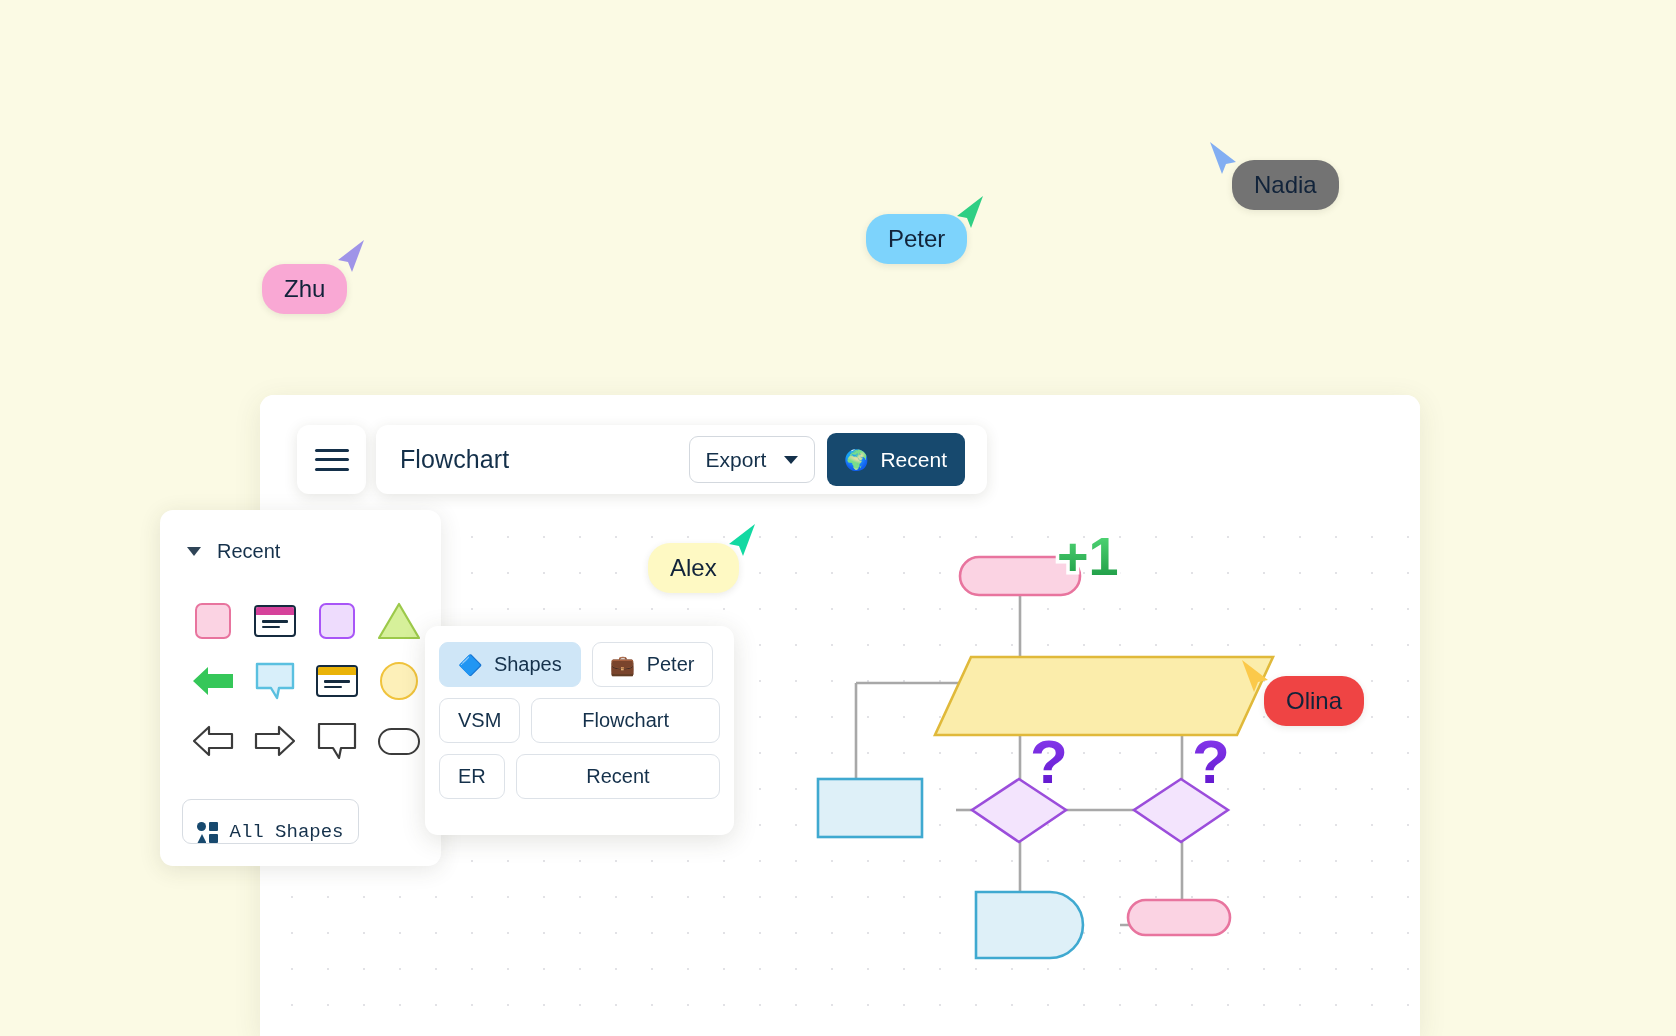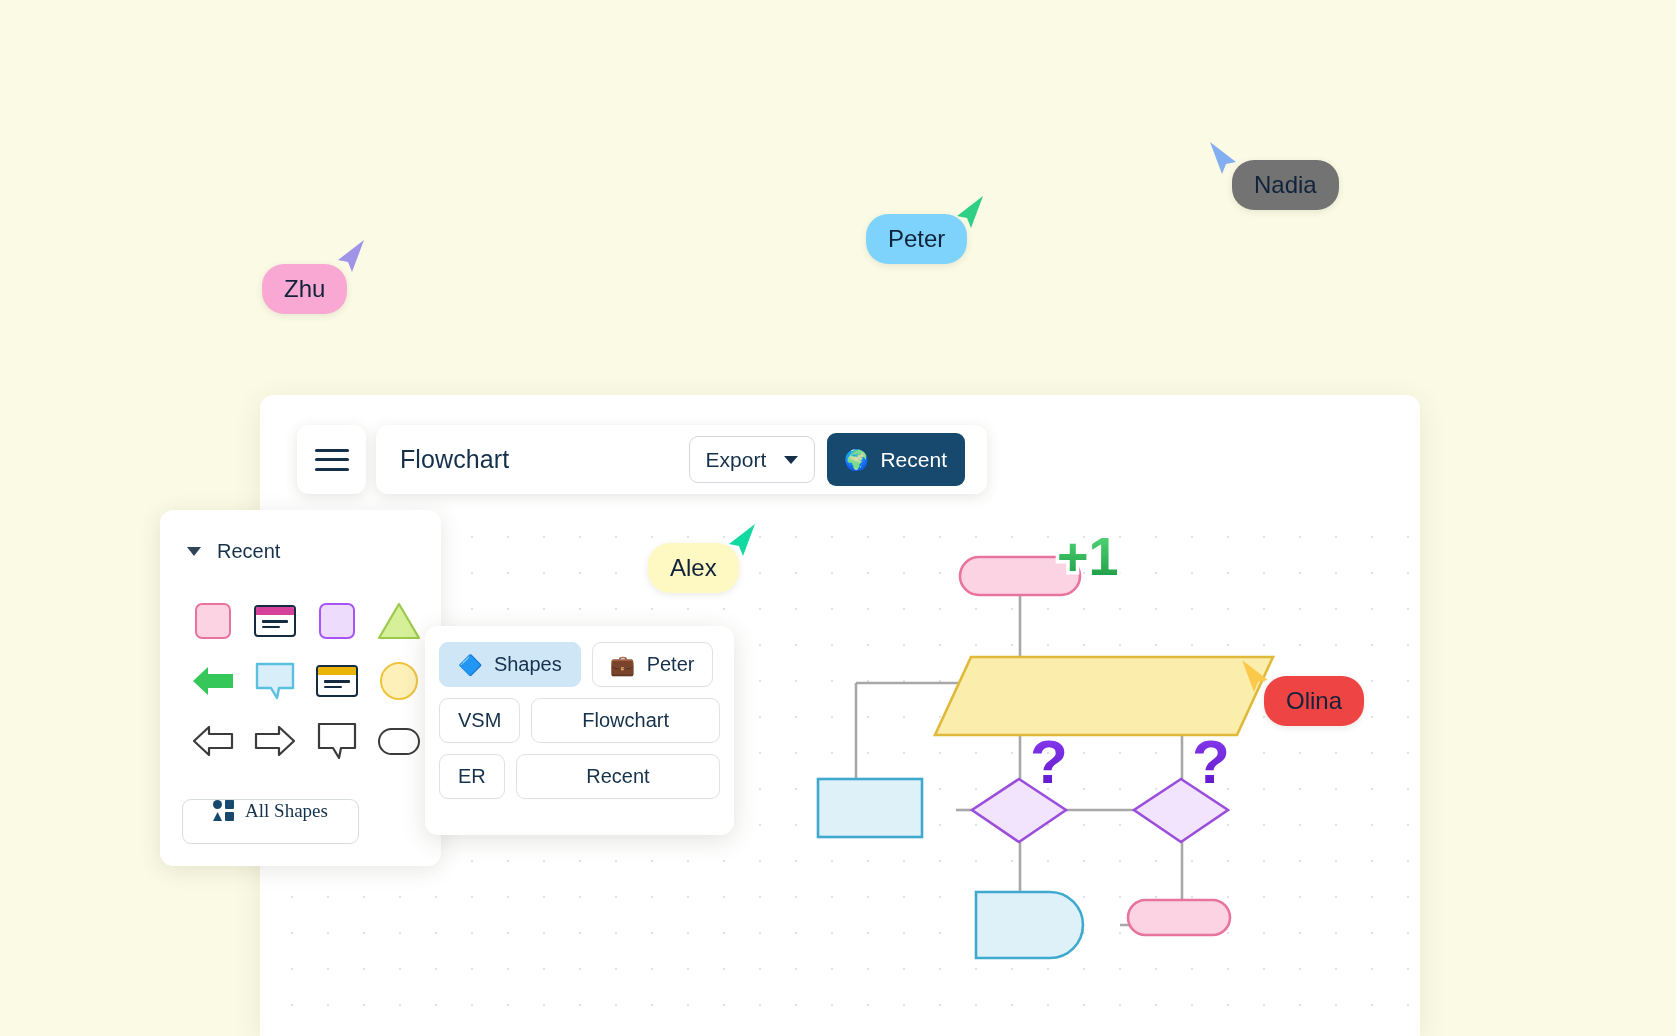--- a/index.html
+++ b/index.html
@@ -127,22 +127,22 @@
   .card-note .lines i { display:block; height:2.5px; background:#152b3f; margin-bottom:3px; border-radius:1px; }
   .card-note .lines i:nth-child(2){ width:70%; }
 
   .outline-ico { stroke:#3b3b3b; stroke-width:2.2; fill:none; }
   .pill-outline { width:42px;height:27px;border:2.2px solid #3b3b3b;border-radius:14px; }
 
   .all-shapes-btn {
     position:absolute; left:22px; bottom:22px;
     width:177px; height:45px;
     border:1px solid #d7dce2; border-radius:9px; background:#fff;
-    display:flex; align-items:flex-start; justify-content:center; gap:11px;
-    font-size:19px; color:#15314b; font-family: Liberation Serif, serif; cursor:pointer;
+    display:flex; align-items:flex-end; justify-content:center; gap:11px;
+    font-size:19px; color:#15314b; font-family: Liberation Mono, monospace; cursor:pointer;
   }
   .dots4 { display:grid; grid-template-columns:9px 9px; gap:3px; }
   .dots4 i { width:9px;height:9px;background:#17496e;display:block; }
   .dots4 i:nth-child(1){ border-radius:50%; }
   .dots4 i:nth-child(2){ border-radius:1px; }
   .dots4 i:nth-child(3){ clip-path: polygon(50% 0,100% 100%,0 100%); }
   .dots4 i:nth-child(4){ border-radius:1px; }
 
   
   .shapes-popover {

